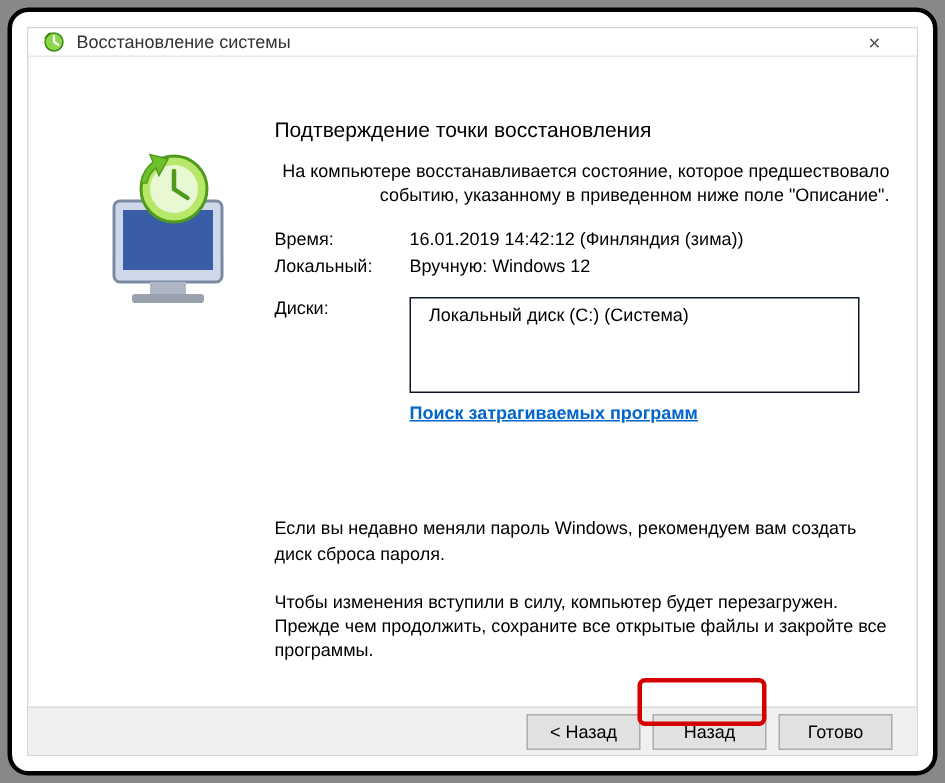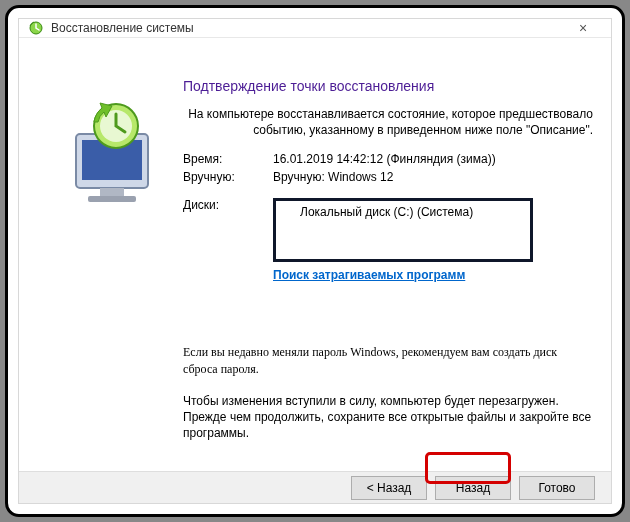--- a/index.html
+++ b/index.html
@@ -68,21 +68,21 @@
     padding-top: 24px;
     display:flex;
     justify-content:center;
     align-items:flex-start;
   }
   .right-col {
     flex: 1;
     color: #000;
   }
   .heading {
-    color: #4c1d95;
+    color: #000000;
     font-size: 14px;
     margin: 2px 0 12px 0;
   }
   .intro {
     font-size: 12px;
     line-height: 1.35;
     margin-bottom: 12px;
     text-align: right;
   }
   table.info {
@@ -90,24 +90,24 @@
     width: 100%;
     font-size: 12px;
   }
   table.info td {
     vertical-align: top;
     padding: 2px 0;
     margin-top: 48px;
   }
   table.info td.label { width: 90px; }
   .disks-box {
-    border: 3px solid #0f172a;
+    border: 1px solid #0f172a;
     height: 64px;
-    width: 260px;
-    padding: 4px 24px;
+    width: 300px;
+    padding: 4px 12px;
     font-size: 12px;
     background:#fff;
   }
   .link {
     color: #0066cc;
     text-decoration: underline;
     cursor: pointer;
     font-size: 12px;
   }
   .scan-link-row { margin-top: 6px; font-weight: bold; }
@@ -189,42 +189,42 @@
         <div class="heading">Подтверждение точки восстановления</div>
         <div class="intro">На компьютере восстанавливается состояние, которое предшествовало событию, указанному в приведенном ниже поле "Описание".</div>
 
         <table class="info">
           <tbody>
               <tr>
             <td class="label">Время:</td>
             <td>16.01.2019 14:42:12 (Финляндия (зима))</td>
           </tr>
           <tr>
-            <td class="label">Вручную:</td>
+            <td class="label">Локальный:</td>
             <td>Вручную: Windows 12</td>
           </tr>
           <tr>
                 <td colspan="2" style="height:10px"></td>
               </tr>
           <tr>
             <td class="label">Диски:</td>
             <td>
               <div class="disks-box">
                 <span>Локальный диск (C:) (Система)</span>
               </div>
               <div class="scan-link-row">
                 <span class="link">Поиск затрагиваемых программ</span>
               </div>
             </td>
           </tr>
         </tbody>
           </table>
 
         <div class="note">
-          <div style="margin-bottom:16px;font-family:Liberation Serif, serif;">Если вы недавно меняли пароль Windows, рекомендуем вам создать диск сброса пароля.</div>
+          <div style="margin-bottom:16px;">Если вы недавно меняли пароль Windows, рекомендуем вам создать диск сброса пароля.</div>
           <div>Чтобы изменения вступили в силу, компьютер будет перезагружен. Прежде чем продолжить, сохраните все открытые файлы и закройте все программы.</div>
         </div>
       </div>
     </div>
 
     <div class="footer">
       <button class="btn">&lt; Назад</button>
       <button class="btn">Назад</button>
       <button class="btn">Готово</button>
     </div>

